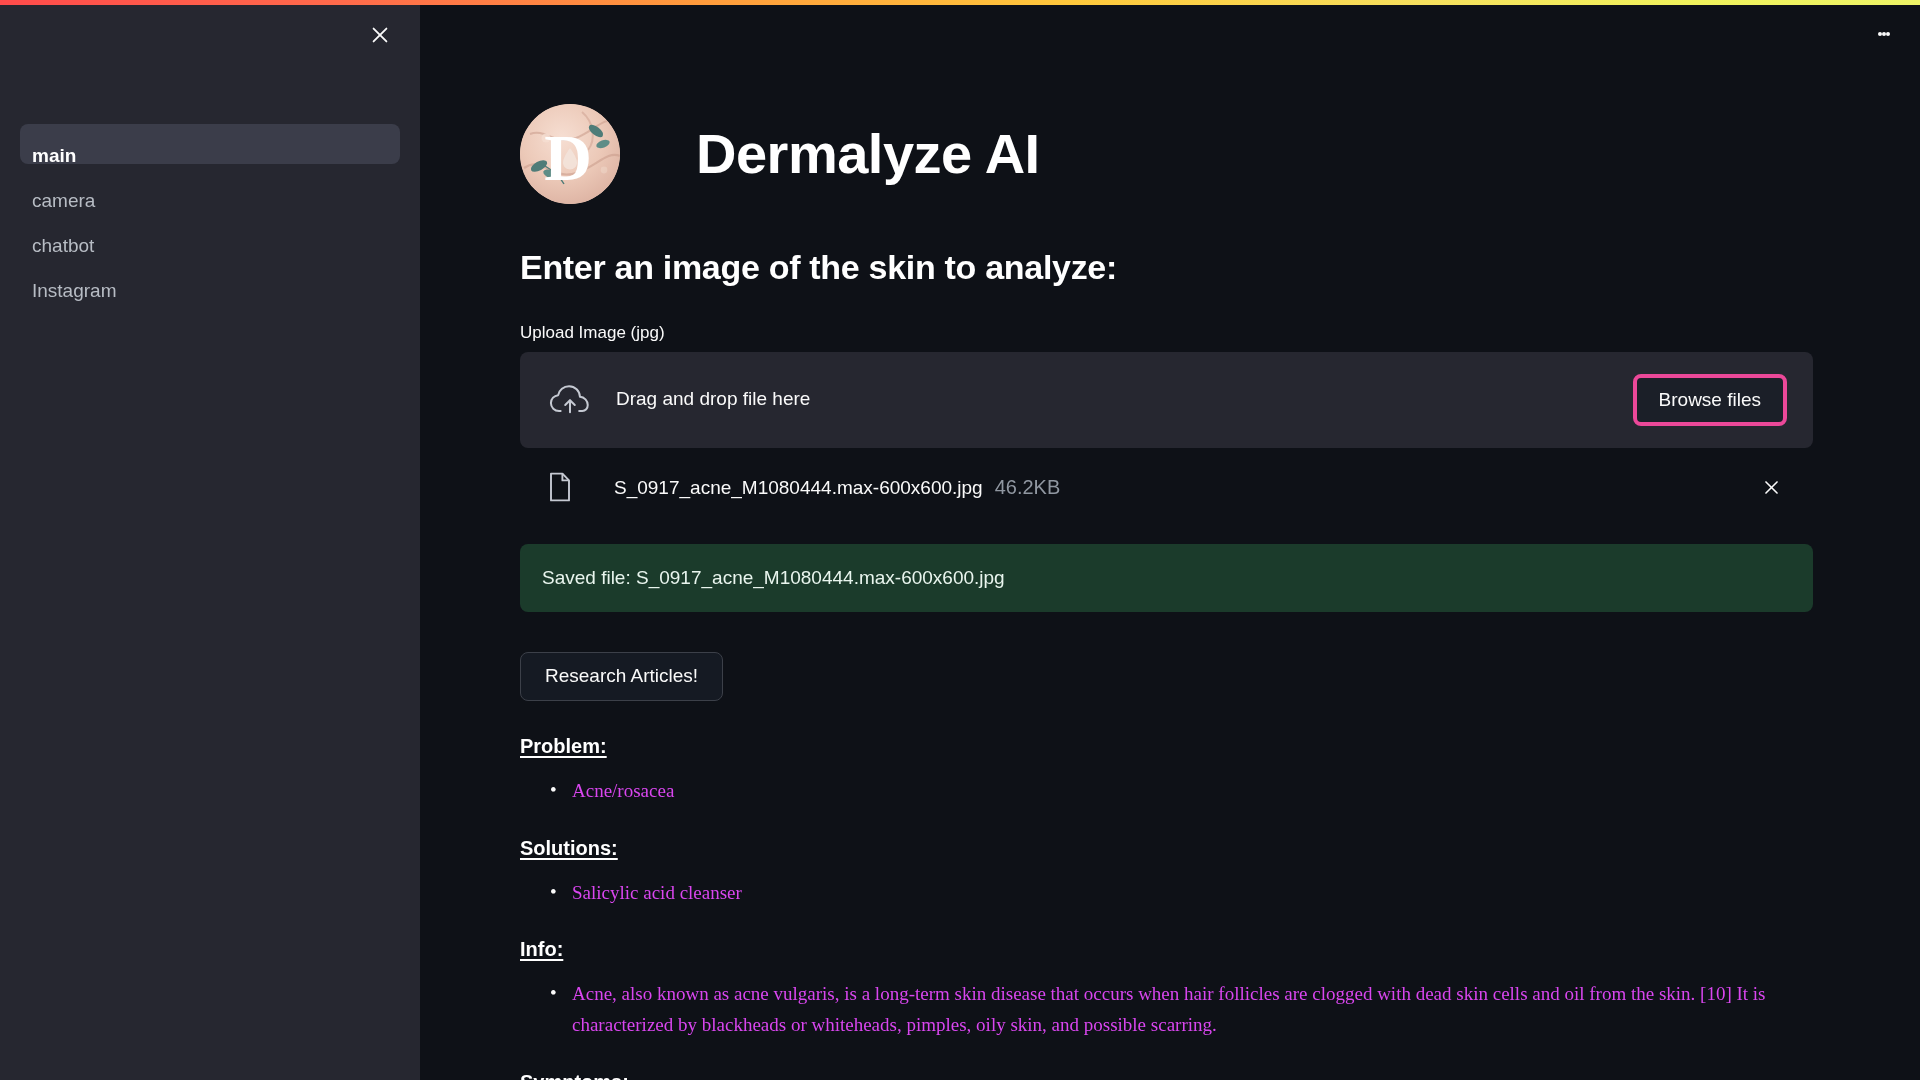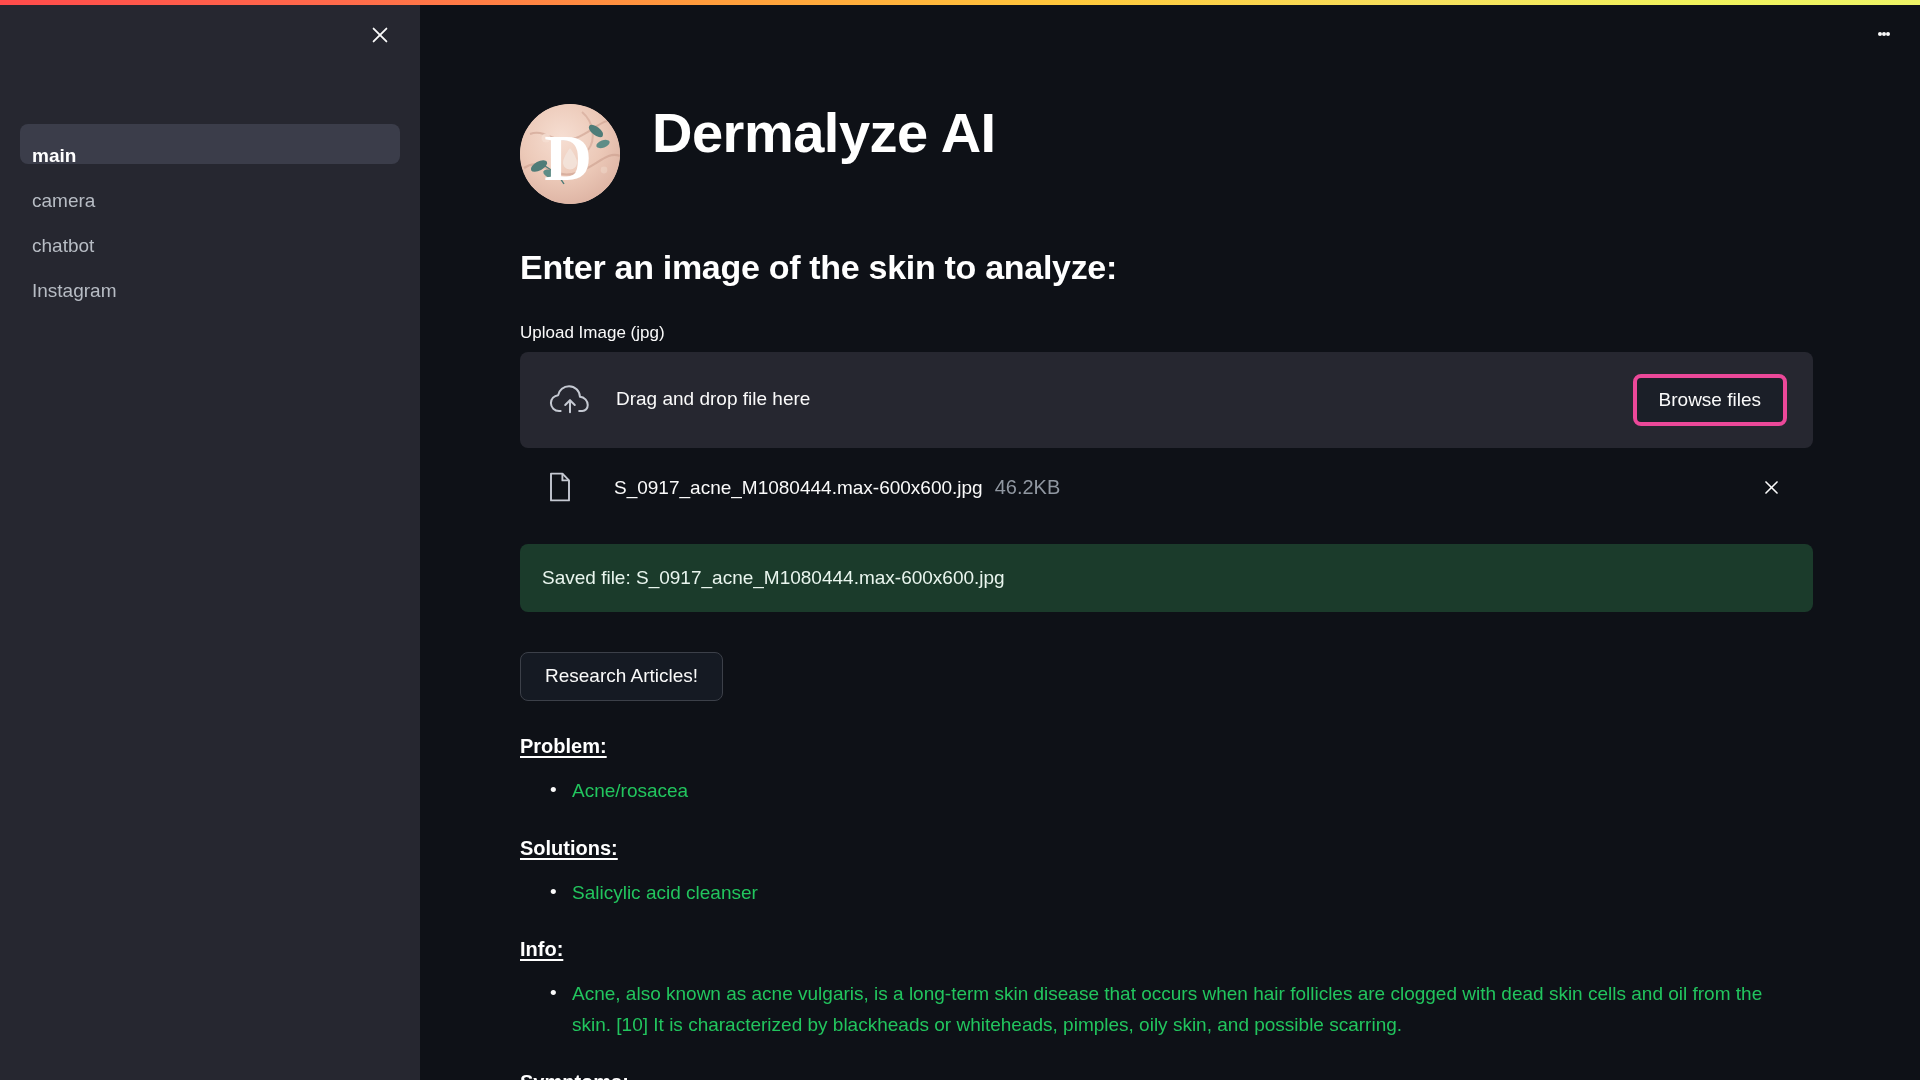--- a/index.html
+++ b/index.html
@@ -113,21 +113,22 @@
   #main-inner {
     position: absolute;
     top: 0; left: 0;
     width: 1500px;
     padding: 104px 60px 0 100px;
   }
 
   
   #brand-header {
     display: flex;
-    gap: 32px;
+    align-items: center;
+    gap: 76px;
     margin-bottom: 44px;
   }
   #brand-logo {
     width: 100px;
     height: 100px;
     border-radius: 50%;
     flex: 0 0 100px;
     overflow: hidden;
     position: relative;
     background: #e9c7b6;
@@ -279,22 +280,23 @@
   .result-list {
     list-style: none;
     margin: 0 0 30px 0;
     padding: 0;
   }
   .result-list li {
     position: relative;
     padding-left: 52px;
     font-size: 19px;
     line-height: 1.62;
-    color: #22c55e;
+    color: #d946ef;
     margin-bottom: 4px;
+    font-family: Liberation Serif, serif;
   }
   .result-list li::before {
     content: "•";
     position: absolute;
     left: 30px;
     top: -1px;
     font-size: 19px;
     color: #fafafa;
   }
   .result-list.wide li { max-width: 1280px; }

